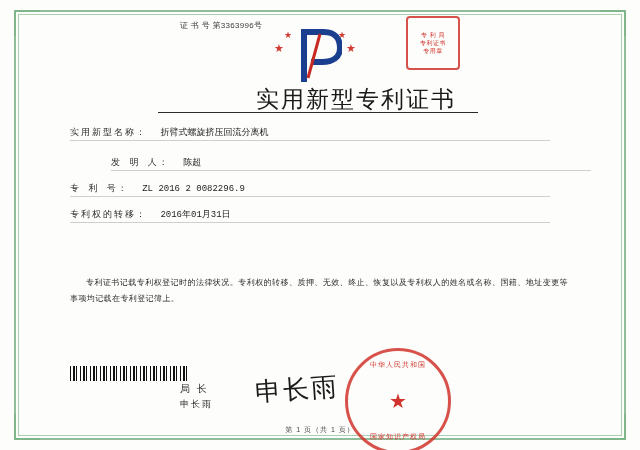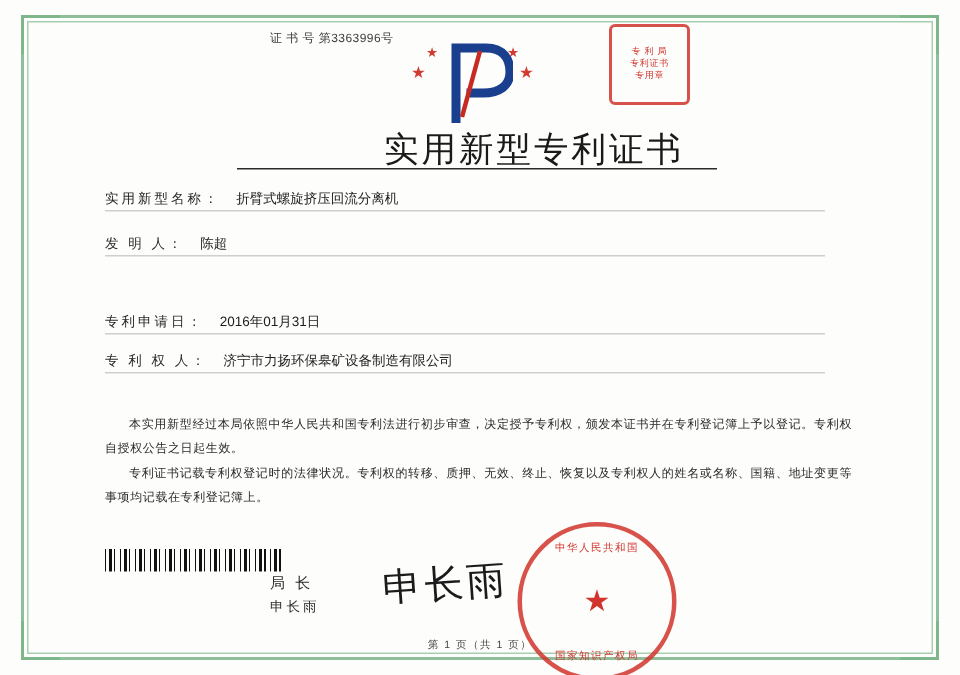--- a/index.html
+++ b/index.html
@@ -25,21 +25,21 @@
 
   
   .emblem{position:absolute;left:268px;top:24px;width:100px;height:62px;}
   .emblem .star{position:absolute;color:#d23b32;font-size:11px;}
   .emblem .p-mark{position:absolute;left:30px;top:4px;width:44px;height:54px;}
 
   .title{position:absolute;left:0;top:84px;width:640px;text-align:center;font-family:"DejaVu Sans",sans-serif;font-weight:normal;font-size:23px;color:#1a1a1a;letter-spacing:2px;margin-left:36px;}
   .title-rule{position:absolute;left:158px;top:112px;width:320px;height:1px;background:#2a2a2a;}
 
   
-  .field{position:absolute;left:70px;font-size:9px;color:#2b2b2b;white-space:nowrap;}
+  .field{position:absolute;left:70px;font-size:9px;color:#2b2b2b;white-space:nowrap;font-family:Liberation Mono, monospace;}
   .field .lbl{display:inline-block;color:#2b2b2b;letter-spacing:2px;}
   .field .val{display:inline-block;margin-left:8px;color:#1d1d1d;}
   .field .rule{position:absolute;left:0;top:14px;height:1px;background:#cfcfcf;}
 
   .body-text{position:absolute;left:70px;top:275px;width:498px;font-size:8px;line-height:2.05;color:#2b2b2b;text-align:justify;text-indent:16px;letter-spacing:.4px;}
   .body-text p{margin:0 0 0 0;}
 
   .barcode{position:absolute;left:70px;top:366px;width:120px;height:15px;
     background-image:repeating-linear-gradient(90deg,#111 0 1px,transparent 1px 3px,#111 3px 5px,transparent 5px 6px,#111 6px 7px,transparent 7px 10px);}
 
@@ -91,42 +91,41 @@
 
   <div class="title">实用新型专利证书</div>
   <div class="title-rule"></div>
 
   <div class="field" style="top:126px;">
     <span class="lbl">实用新型名称：</span>
     <span class="val">折臂式螺旋挤压回流分离机</span>
     <span class="rule" style="width:480px;"></span>
   </div>
 
-  <div class="field" style="top:156px;">
+  <div class="field" style="top:156px;margin-left:41px;">
     <span class="lbl">发 明 人：</span>
     <span class="val">陈超</span>
     <span class="rule" style="width:480px;"></span>
   </div>
 
+  <div class="field" style="top:182px;">
+    <span class="lbl">专 利 号：</span>
+    <span class="val">ZL 2016 2 0082296.9</span>
+    <span class="rule" style="width:480px;"></span>
+  </div>
 
   <div class="field" style="top:208px;">
-    <span class="lbl">专利申请日：</span>
+    <span class="lbl">专利权的转移：</span>
     <span class="val">2016年01月31日</span>
     <span class="rule" style="width:480px;"></span>
   </div>
 
-  <div class="field" style="top:234px;">
-    <span class="lbl">专 利 权 人：</span>
-    <span class="val">济宁市力扬环保皋矿设备制造有限公司</span>
-    <span class="rule" style="width:480px;"></span>
-  </div>
 
 
   <div class="body-text">
-    <p>本实用新型经过本局依照中华人民共和国专利法进行初步审查，决定授予专利权，颁发本证书并在专利登记簿上予以登记。专利权自授权公告之日起生效。</p>
     <p>专利证书记载专利权登记时的法律状况。专利权的转移、质押、无效、终止、恢复以及专利权人的姓名或名称、国籍、地址变更等事项均记载在专利登记簿上。</p>
   </div>
 
   <div class="barcode"></div>
 
   <div class="sign-label">局 长</div>
   <div class="sign-name">申长雨</div>
   <div class="signature">申长雨</div>
 
   <div class="round-seal">

